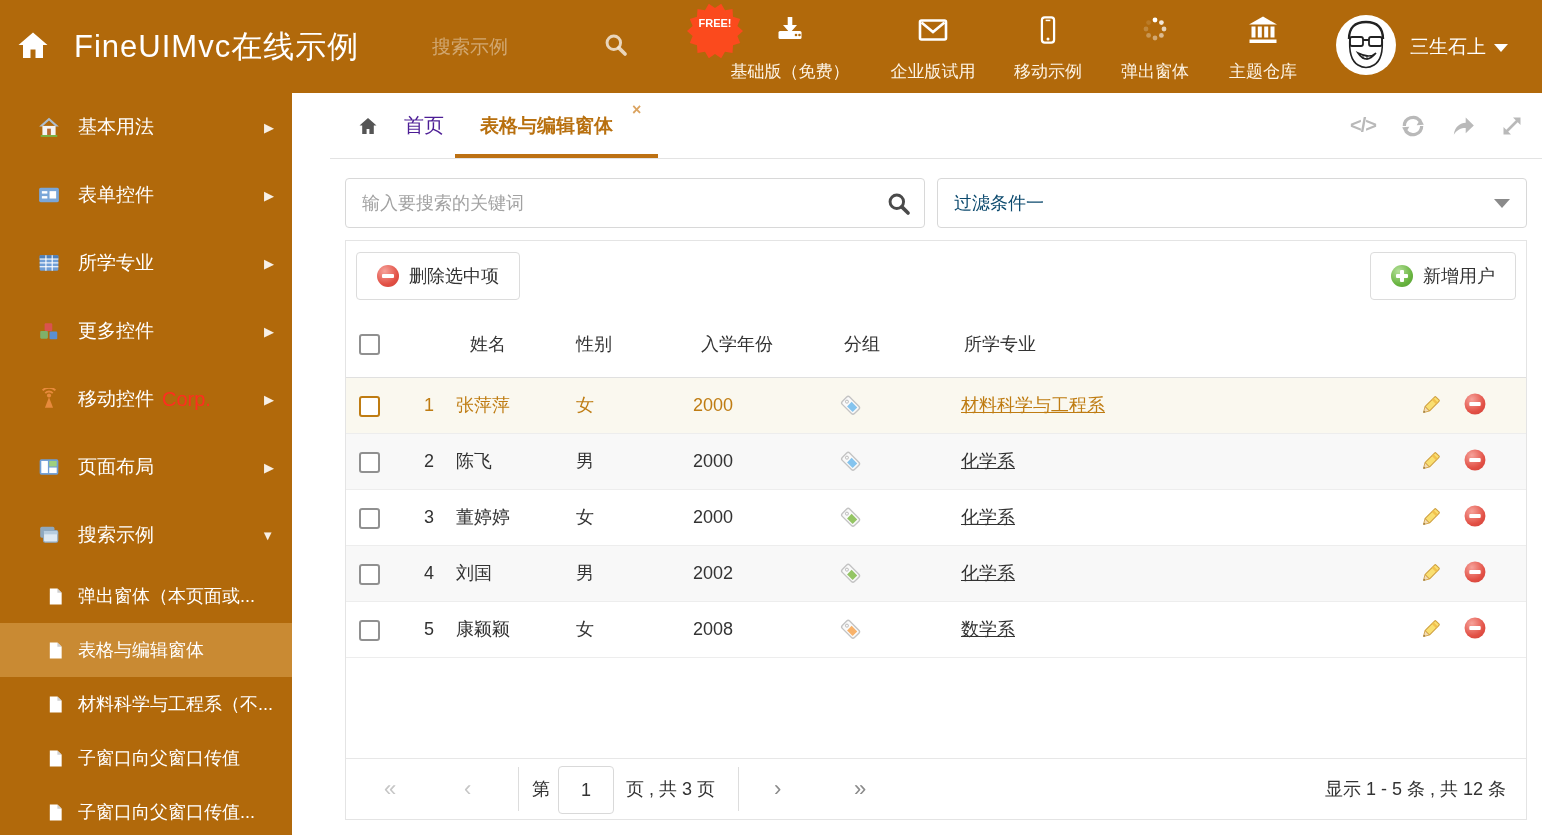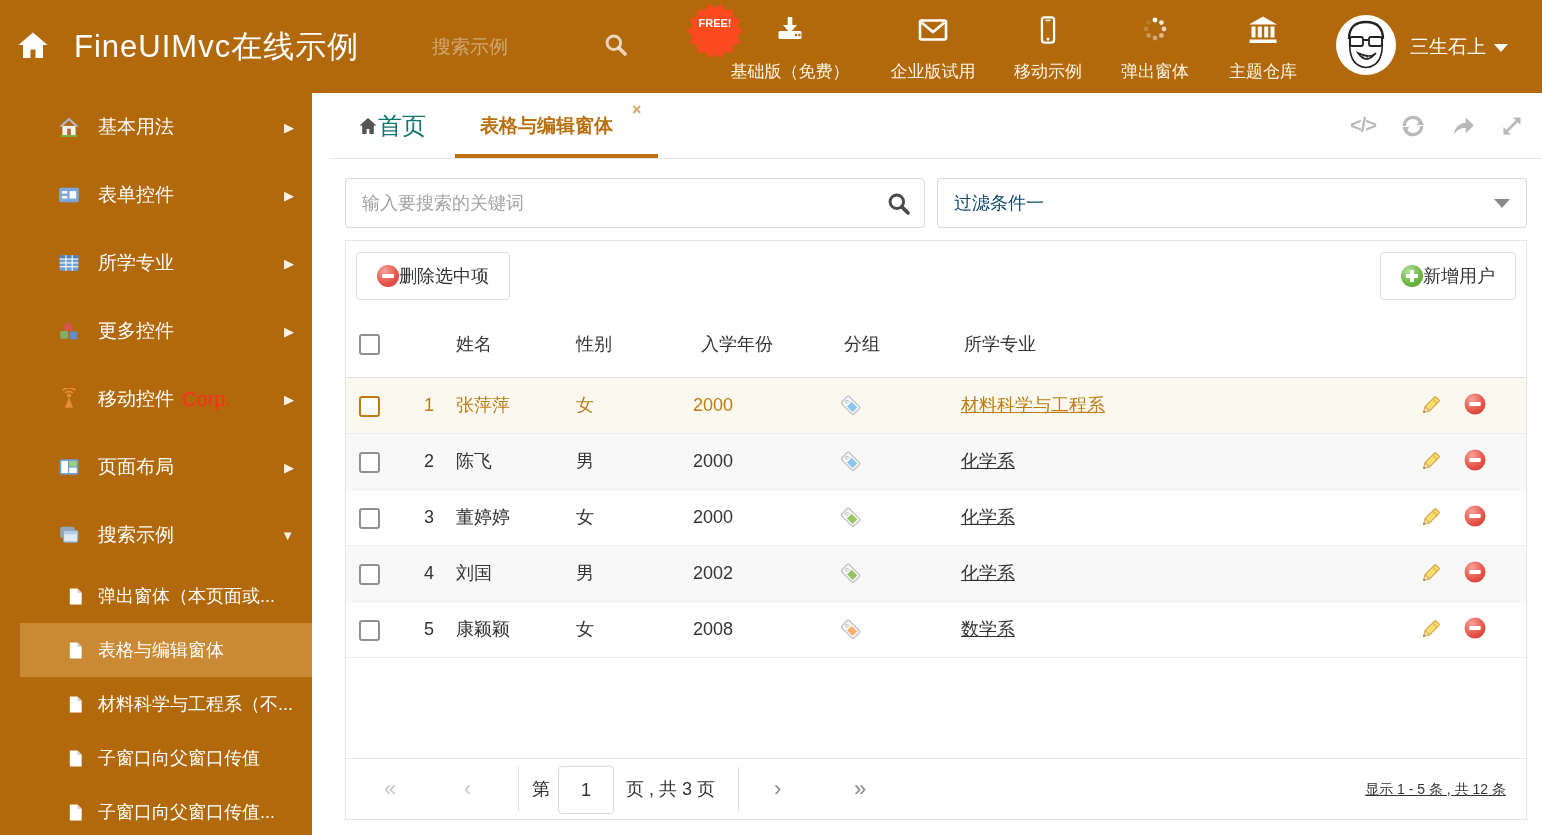--- a/index.html
+++ b/index.html
@@ -23,38 +23,38 @@
   .hnav .ic{display:block;height:42px;}
   .hnav .lbl{display:block;margin-top:4px;font-size:17px;color:#fdf4e6;white-space:nowrap;}
   #avatar{position:absolute;left:1336px;top:15px;width:60px;height:60px;border-radius:50%;
           background:#fff;overflow:hidden;cursor:pointer;}
   #user-menu{position:absolute;left:1410px;top:0;height:93px;line-height:93px;
              font-size:19px;color:#fff;cursor:pointer;white-space:nowrap;}
   #user-menu .caret{display:inline-block;margin-left:8px;width:0;height:0;vertical-align:middle;
              border-left:7px solid transparent;border-right:7px solid transparent;border-top:8px solid #fff;}
 
   
-  #sidebar{position:absolute;left:0;top:93px;width:292px;height:742px;background:#b1690b;padding-left:20px;}
+  #sidebar{position:absolute;left:0;top:93px;width:292px;height:742px;background:#b1690b;}
   .side-item{position:relative;height:68px;display:flex;align-items:center;
              padding-left:38px;cursor:pointer;}
   .side-item .ic{width:22px;height:22px;margin-right:18px;flex:0 0 22px;}
   .side-item .lbl{font-size:19px;color:#fff;white-space:nowrap;}
   .side-item .badge{font-size:20px;color:#ff2d1f;margin-left:8px;}
   .side-item .arrow{position:absolute;right:18px;font-size:13px;color:rgba(255,255,255,.9);}
   .sub-item{position:relative;height:54px;display:flex;align-items:center;
             padding-left:46px;cursor:pointer;}
   .sub-item.selected{background:#c98a33;}
   .sub-item .ic{width:18px;height:18px;margin-right:14px;flex:0 0 18px;}
   .sub-item .lbl{font-size:18px;color:#fff;white-space:nowrap;}
 
   
   #main{position:absolute;left:330px;top:93px;width:1212px;height:742px;background:#fff;}
   #tabbar{position:absolute;left:0;top:0;width:1212px;height:65px;border-bottom:1px solid #e3e3e3;}
   #tab-home{position:absolute;left:28px;top:0;height:65px;display:flex;align-items:center;
-            gap:0;font-size:24px;color:#0f766e;cursor:pointer;}
+            gap:26px;font-size:20px;color:#4c1d95;cursor:pointer;}
   #tab-active{position:absolute;left:150px;top:0;height:65px;line-height:65px;
               font-size:19px;font-weight:bold;color:#b8700f;cursor:pointer;}
   #tab-close{position:absolute;left:302px;top:8px;font-size:16px;font-weight:bold;
              color:#dba35f;cursor:pointer;}
   #tab-underline{position:absolute;left:125px;top:61px;width:203px;height:4px;background:#bd7113;}
   #tab-tools{position:absolute;right:18px;top:0;height:65px;display:flex;align-items:center;gap:24px;}
   #tab-tools .tool{color:#b9b9b9;cursor:pointer;display:flex;align-items:center;}
   #tool-code{font-size:20px;font-weight:bold;letter-spacing:-1px;}
 
   
@@ -68,21 +68,21 @@
               border-radius:4px;box-sizing:border-box;cursor:pointer;}
   #filterdrop .val{position:absolute;left:16px;top:0;line-height:48px;font-size:18px;color:#0c4a6e;}
   #filterdrop .caret{position:absolute;right:16px;top:20px;width:0;height:0;
               border-left:8px solid transparent;border-right:8px solid transparent;border-top:9px solid #8a8a8a;}
 
   
   #panel{position:absolute;left:15px;top:147px;width:1182px;height:580px;border:1px solid #e4e4e4;
          box-sizing:border-box;display:flex;flex-direction:column;}
   #toolbar{position:relative;height:70px;flex:0 0 70px;}
   .btn{position:absolute;top:11px;height:46px;border:1px solid #dcdcdc;border-radius:4px;background:#fff;
-       display:flex;align-items:center;padding:0 20px;font-size:18px;color:#333;cursor:pointer;}
+       display:flex;align-items:center;gap:10px;padding:0 20px;font-size:18px;color:#333;cursor:pointer;}
   #btn-delete{left:10px;}
   #btn-add{right:10px;}
   #thead{position:relative;height:66px;flex:0 0 66px;border-bottom:1px solid #e0e0e0;}
   #thead .hcell{position:absolute;top:0;line-height:66px;font-size:18px;color:#333;}
   .cb{display:inline-block;width:17px;height:17px;border:2px solid #909090;border-radius:3px;
       background:#fff;cursor:pointer;}
   .cb.cb-sel{border-color:#bf7c12;}
   #thead .cb{position:absolute;left:13px;top:23px;}
 
   .trow{position:relative;height:55px;flex:0 0 55px;border-bottom:1px solid #ededed;background:#fff;}
@@ -105,21 +105,21 @@
 
   
   #pagebar{position:relative;height:60px;flex:0 0 60px;border-top:1px solid #e7e7e7;}
   .pg{position:absolute;top:0;line-height:60px;font-size:22px;cursor:pointer;}
   .pg.dis{color:#c6c6c6;}
   .pg.en{color:#8b8b8b;}
   .pgdiv{position:absolute;top:8px;width:1px;height:44px;background:#ddd;}
   .pgtext{position:absolute;top:0;line-height:60px;font-size:18px;color:#333;white-space:nowrap;}
   #page-input{position:absolute;left:212px;top:7px;width:50px;height:44px;border:1px solid #d9d9d9;
       border-radius:4px;text-align:center;font-size:18px;color:#333;outline:none;font-family:inherit;}
-  #page-summary{position:absolute;right:20px;top:0;line-height:60px;font-size:14px;color:#333;white-space:nowrap;text-decoration:underline;}
+  #page-summary{position:absolute;right:20px;top:0;line-height:60px;font-size:18px;color:#333;white-space:nowrap;}
 
   
   .redminus{display:inline-block;width:22px;height:22px;border-radius:50%;position:relative;
      background:radial-gradient(circle at 35% 28%,#f6a29a,#e25045 62%,#cf4037);}
   .redminus::after{content:"";position:absolute;left:5px;top:9px;width:12px;height:4px;
      background:#fff;border-radius:1px;}
   .greenplus{display:inline-block;width:22px;height:22px;border-radius:50%;position:relative;
      background:radial-gradient(circle at 35% 28%,#b5e09a,#68b43f 62%,#559a33);}
   .greenplus::before{content:"";position:absolute;left:5px;top:9px;width:12px;height:4px;
      background:#fff;border-radius:1px;}
@@ -401,21 +401,21 @@
         <span>删除选中项</span>
       </div>
       <div class="btn" id="btn-add">
         <span class="greenplus"></span>
         <span>新增用户</span>
       </div>
     </div>
 
     <div id="thead">
       <span class="cb"></span>
-      <span class="hcell" style="left:110px">姓名</span>
+      <span class="hcell" style="left:124px">姓名</span>
       <span class="hcell" style="left:230px">性别</span>
       <span class="hcell" style="left:355px">入学年份</span>
       <span class="hcell" style="left:498px">分组</span>
       <span class="hcell" style="left:618px">所学专业</span>
     </div>
 
     <div id="table-body">
         <div class="trow sel">
    <span class="cb cb-sel"></span>
    <span class="cell num">1</span>

